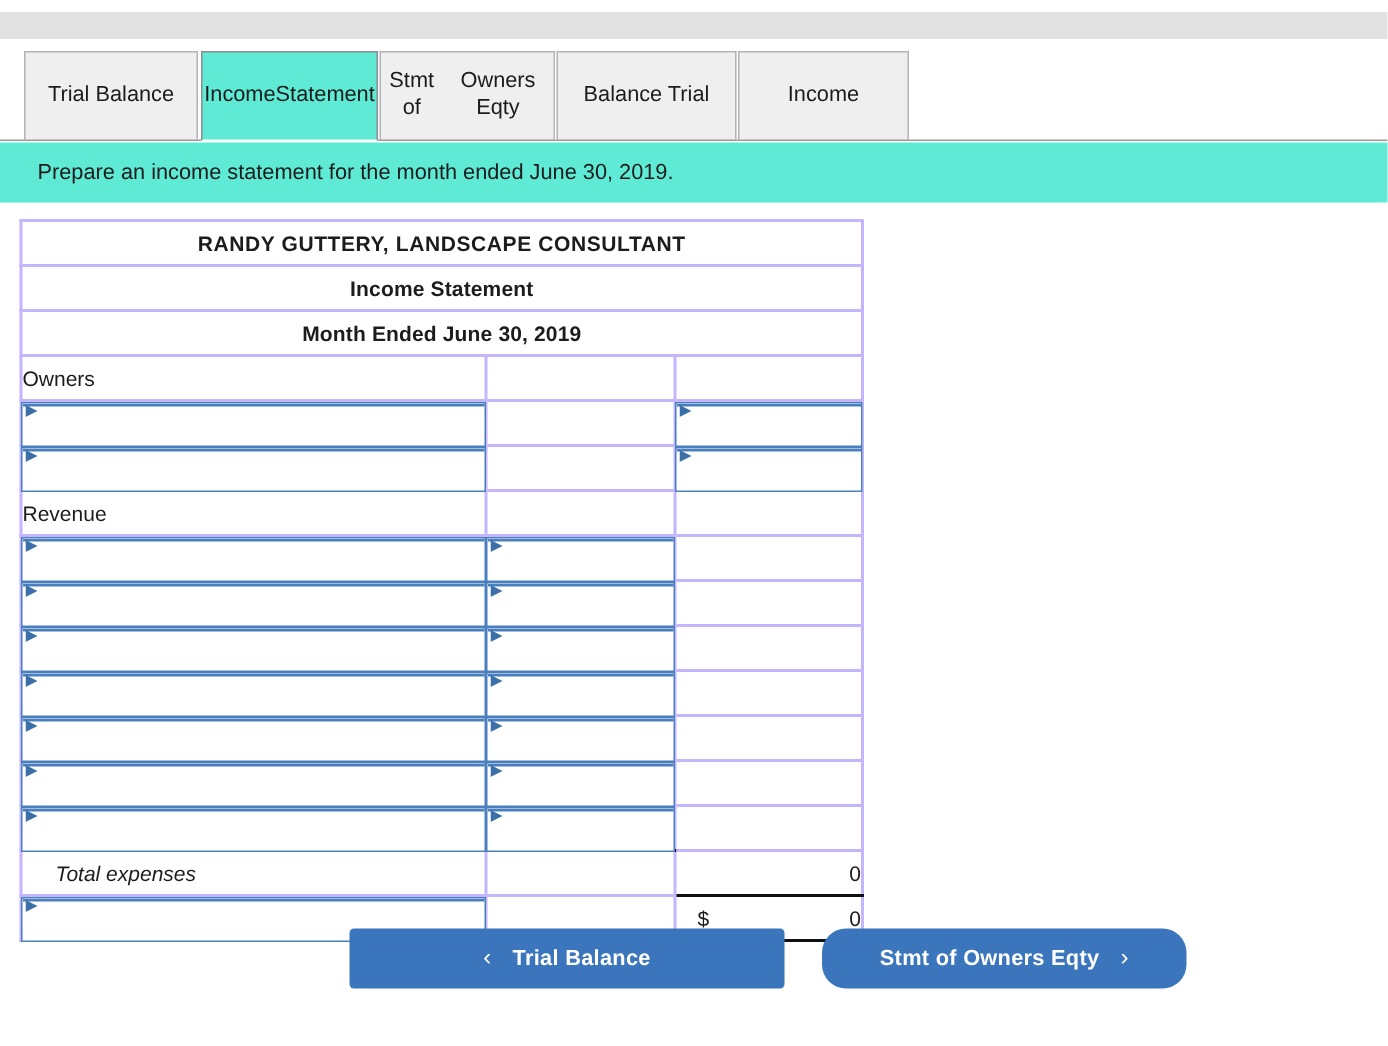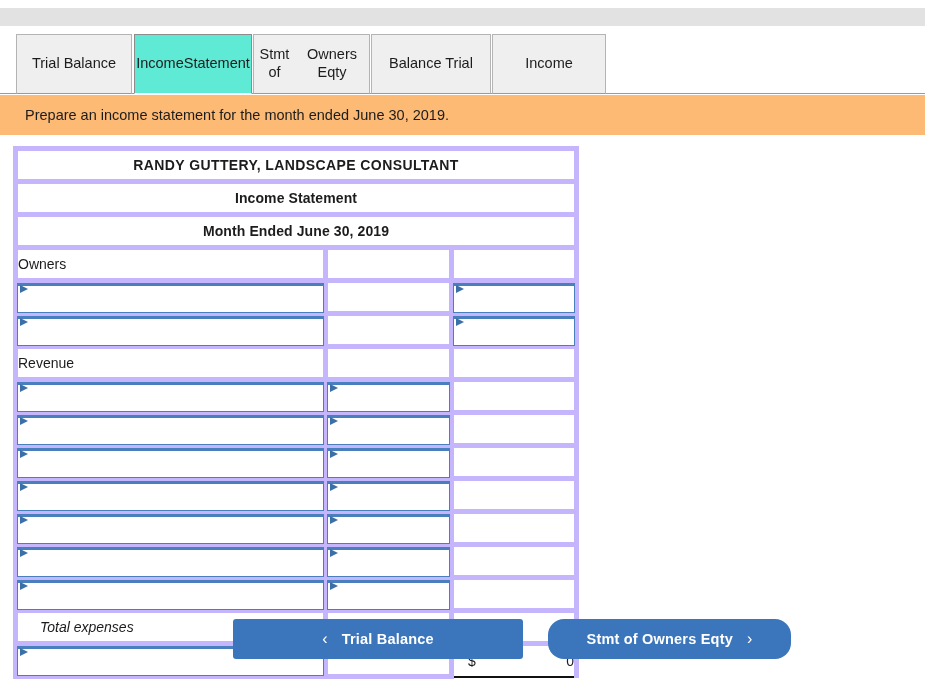--- a/index.html
+++ b/index.html
@@ -61,39 +61,39 @@
     border: 1px solid #8c8c8c;
     border-bottom: 1px solid #ffffff;
     z-index: 3;
   }
 
   
   .instruction {
     position: absolute;
     left: 0; top: 95px;
     width: 925px; height: 40px;
-    background: #fdba74;
+    background: #5eead4;
     display: flex;
     align-items: center;
     box-sizing: border-box;
     padding-left: 25px;
     font-size: 14.5px;
     color: #1c1c1c;
   }
 
   
   .sheet {
     position: absolute;
     left: 13px; top: 146px;
     width: 561px;
     border-collapse: collapse;
     table-layout: fixed;
   }
   .sheet td {
-    border: 5px solid #c4b5fd;
+    border: 2px solid #c4b5fd;
     padding: 0;
     height: 28px;
     vertical-align: middle;
     font-size: 14px;
     color: #1c1c1c;
     background: #ffffff;
   }
   .sheet col.c1 { width: 310px; }
   .sheet col.c2 { width: 126px; }
   .sheet col.c3 { width: 125px; }

